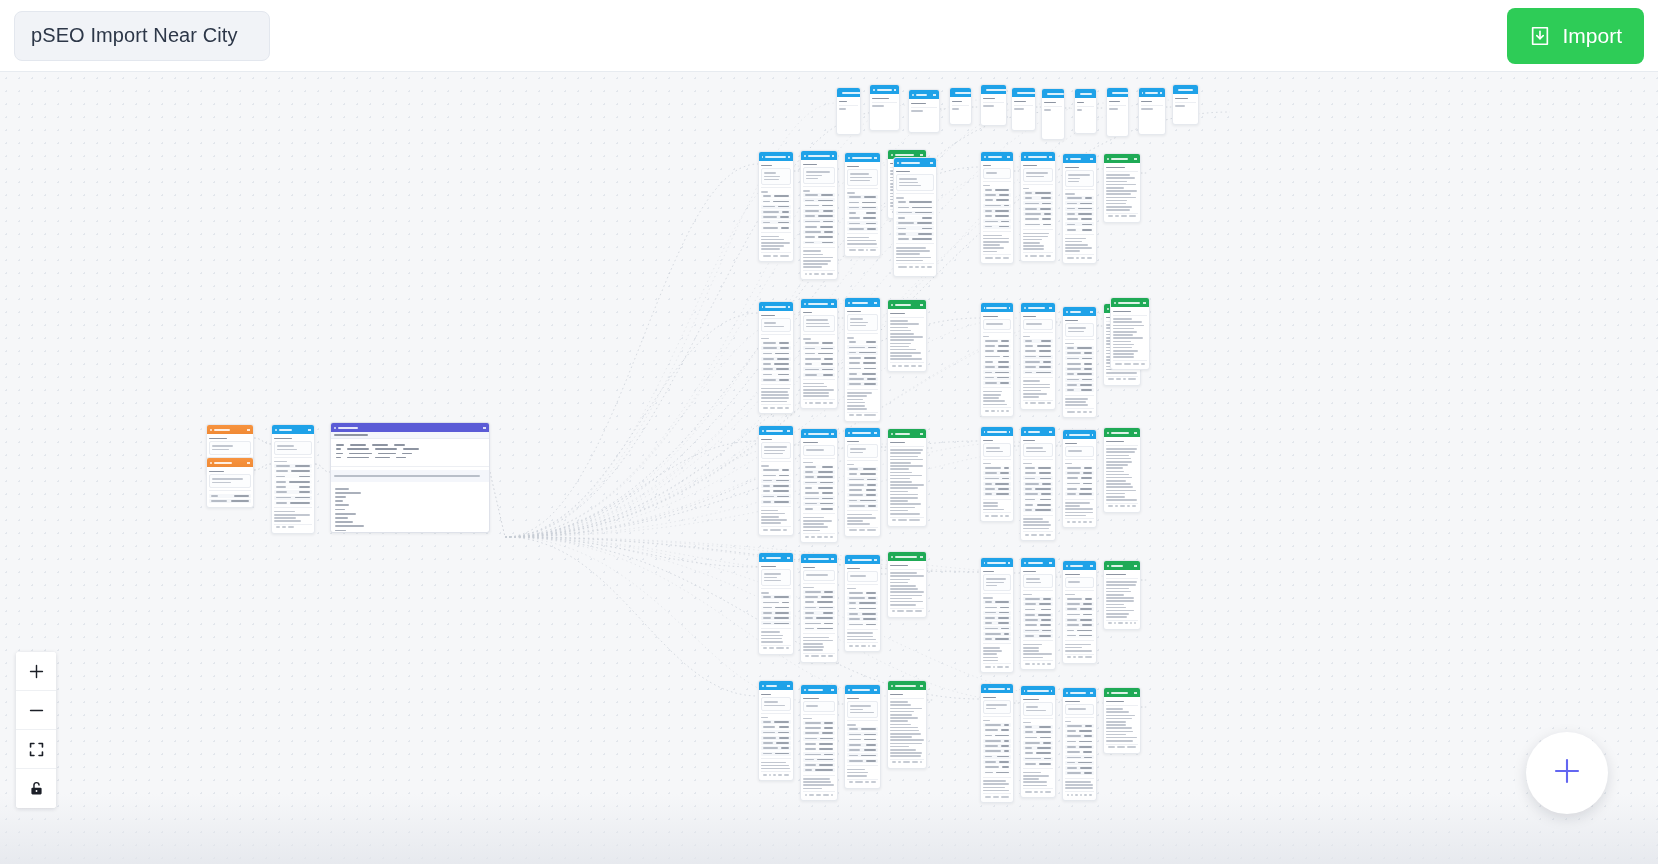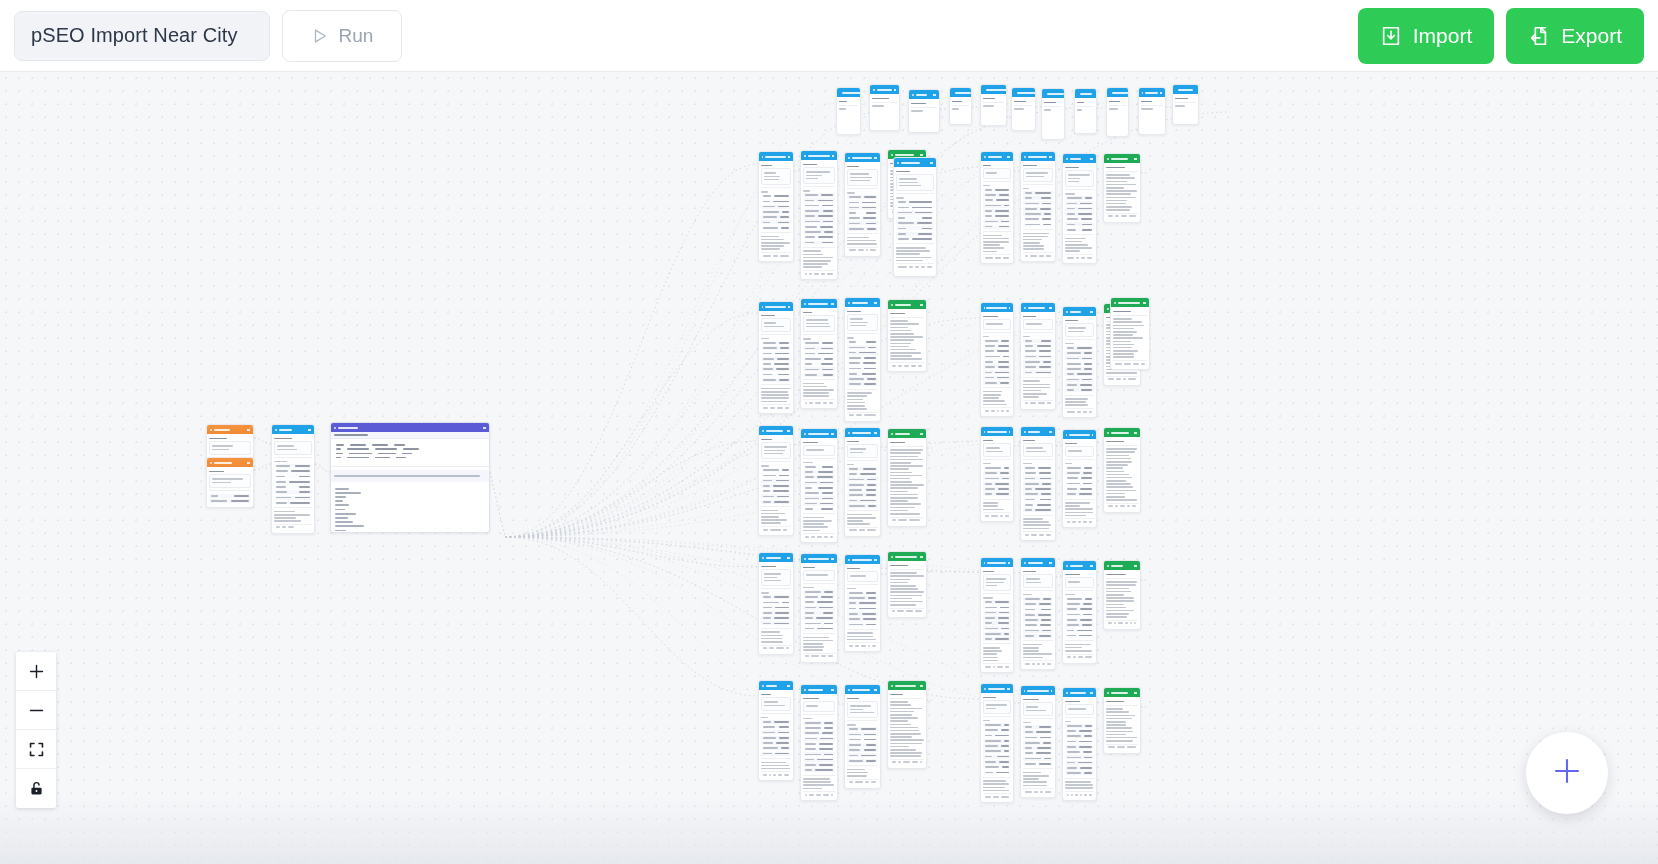--- a/index.html
+++ b/index.html
@@ -183,53 +183,34 @@
     z-index: 20;
   }
 </style>
 </head>
 <body>
 
 <div class="header">
 
   <div class="title-field" title="Untitled workflow">pSEO Import Near City</div>
 
-  <div class="run-btn">
-    <span>
-      <svg class="play-svg" width="18" height="18" viewBox="0 0 20 20" fill="none">
-        <path d="M5 3.5 L16 10 L5 16.5 Z" stroke="#adb5c0" stroke-width="1.4" stroke-linejoin="round" fill="none"></path>
-      </svg>
-    </span>
-    <span class="label">Run</span>
-  </div>
 
   <div class="header-spacer"></div>
 
   <div class="gbtn">
     <span>
       <svg width="22" height="22" viewBox="0 0 24 24" fill="none" stroke="#ffffff" stroke-width="1.8" stroke-linecap="round" stroke-linejoin="round">
         <path d="M4 3h16v18H4z"></path>
         <path d="M12 7v8"></path>
           <path d="M8.5 11.5 12 15l3.5-3.5"></path>
       </svg>
     </span>
     <span>Import</span>
   </div>
 
-  <div class="gbtn">
-    <span>
-      <svg width="22" height="22" viewBox="0 0 24 24" fill="none" stroke="#ffffff" stroke-width="1.8" stroke-linecap="round" stroke-linejoin="round">
-        <path d="M19 3H8v18h11V8l-5-5z"></path>
-        <path d="M14 3v5h5"></path>
-        <path d="M13 14H4"></path>
-          <path d="M7 11l-3 3 3 3"></path>
-      </svg>
-    </span>
-    <span>Export</span>
-  </div>
 
 </div>
 
 <div class="canvas">
 
   <svg class="edges" viewBox="0 0 1658 792" preserveAspectRatio="none">
       <path d="M 505 465 C 673.75 465, 737.5 40, 880 40" fill="none" stroke="#c9ced6" stroke-width="0.85" stroke-dasharray="1.6 3" opacity="0.85"></path>
       <path d="M 505 465 C 750.25 465, 842.9 40, 1050 40" fill="none" stroke="#c9ced6" stroke-width="0.85" stroke-dasharray="1.6 3" opacity="0.85"></path>
       <path d="M 505 465 C 831.25 465, 954.5 40, 1230 40" fill="none" stroke="#c9ced6" stroke-width="0.85" stroke-dasharray="1.6 3" opacity="0.85"></path>
       <path d="M 505 465 C 618.85 465, 661.86 92, 758 92" fill="none" stroke="#c9ced6" stroke-width="0.85" stroke-dasharray="1.6 3" opacity="0.85"></path>

